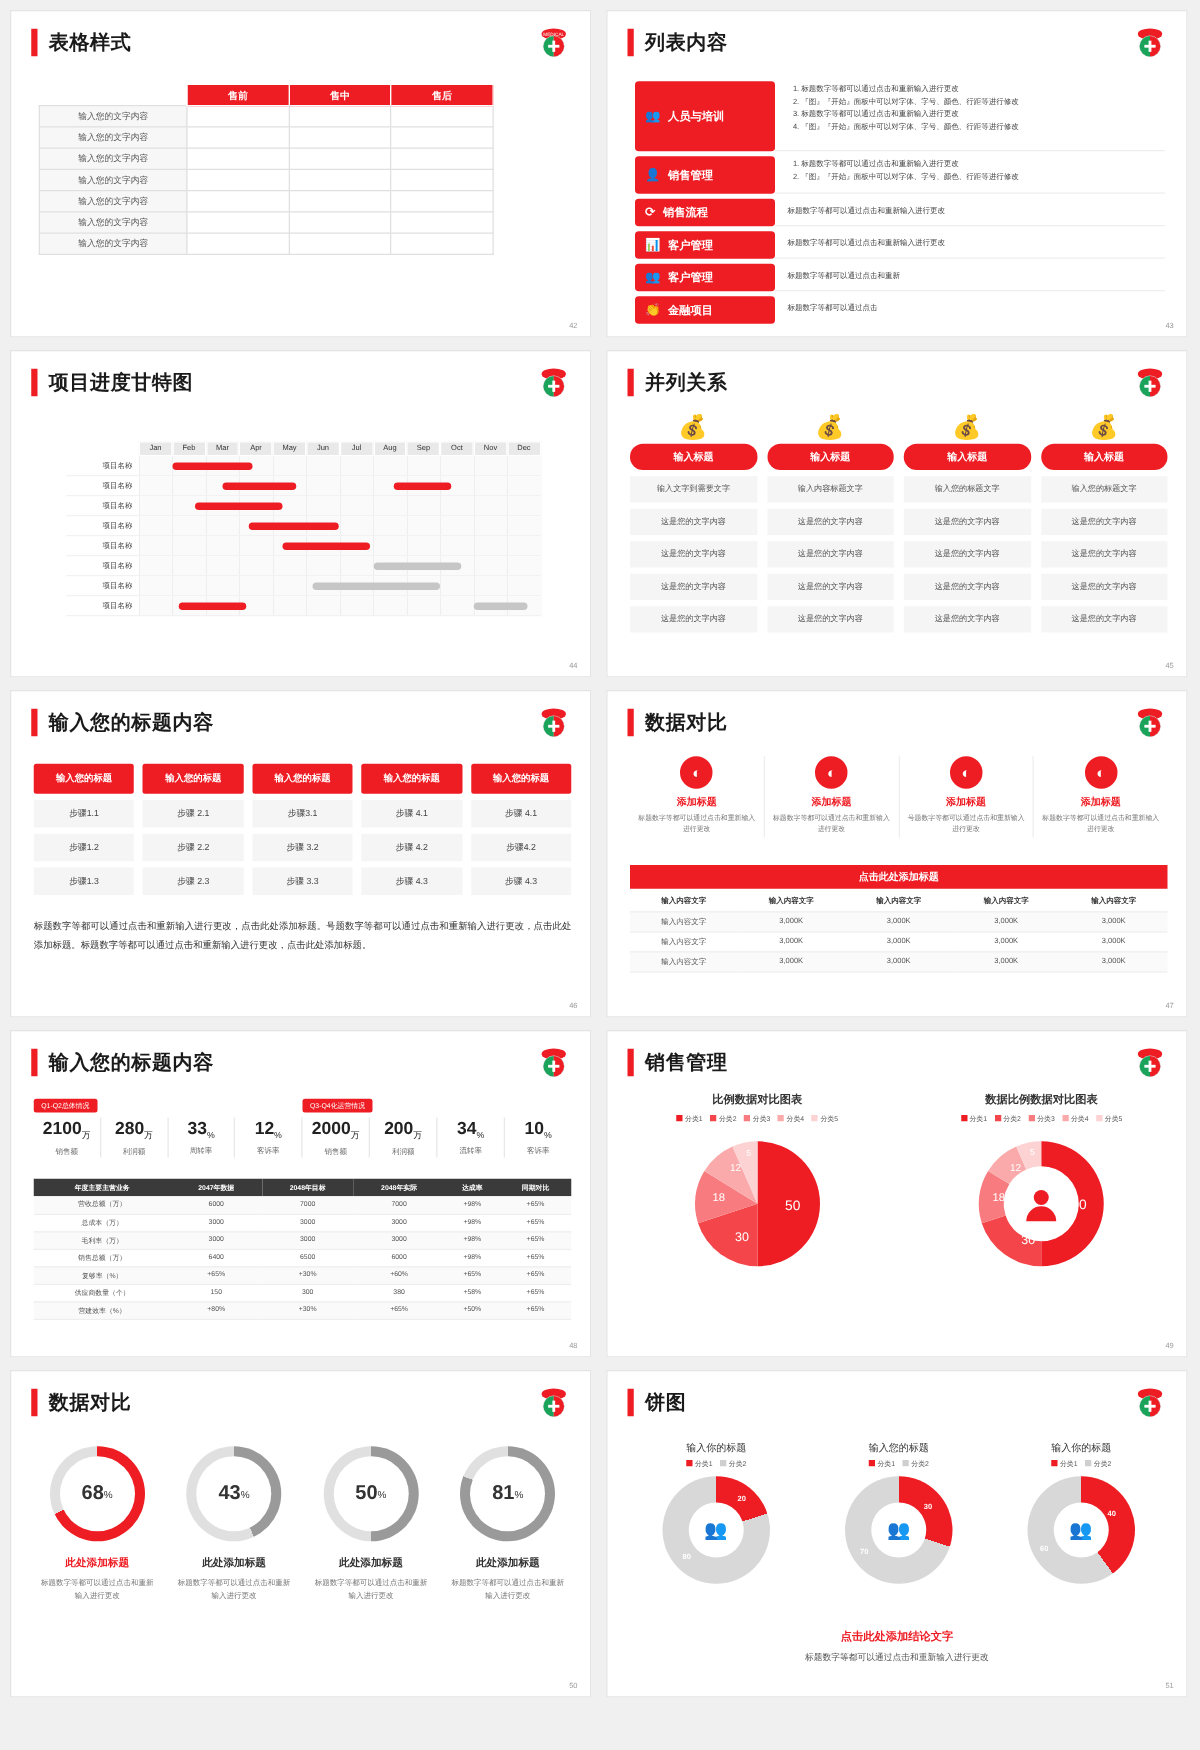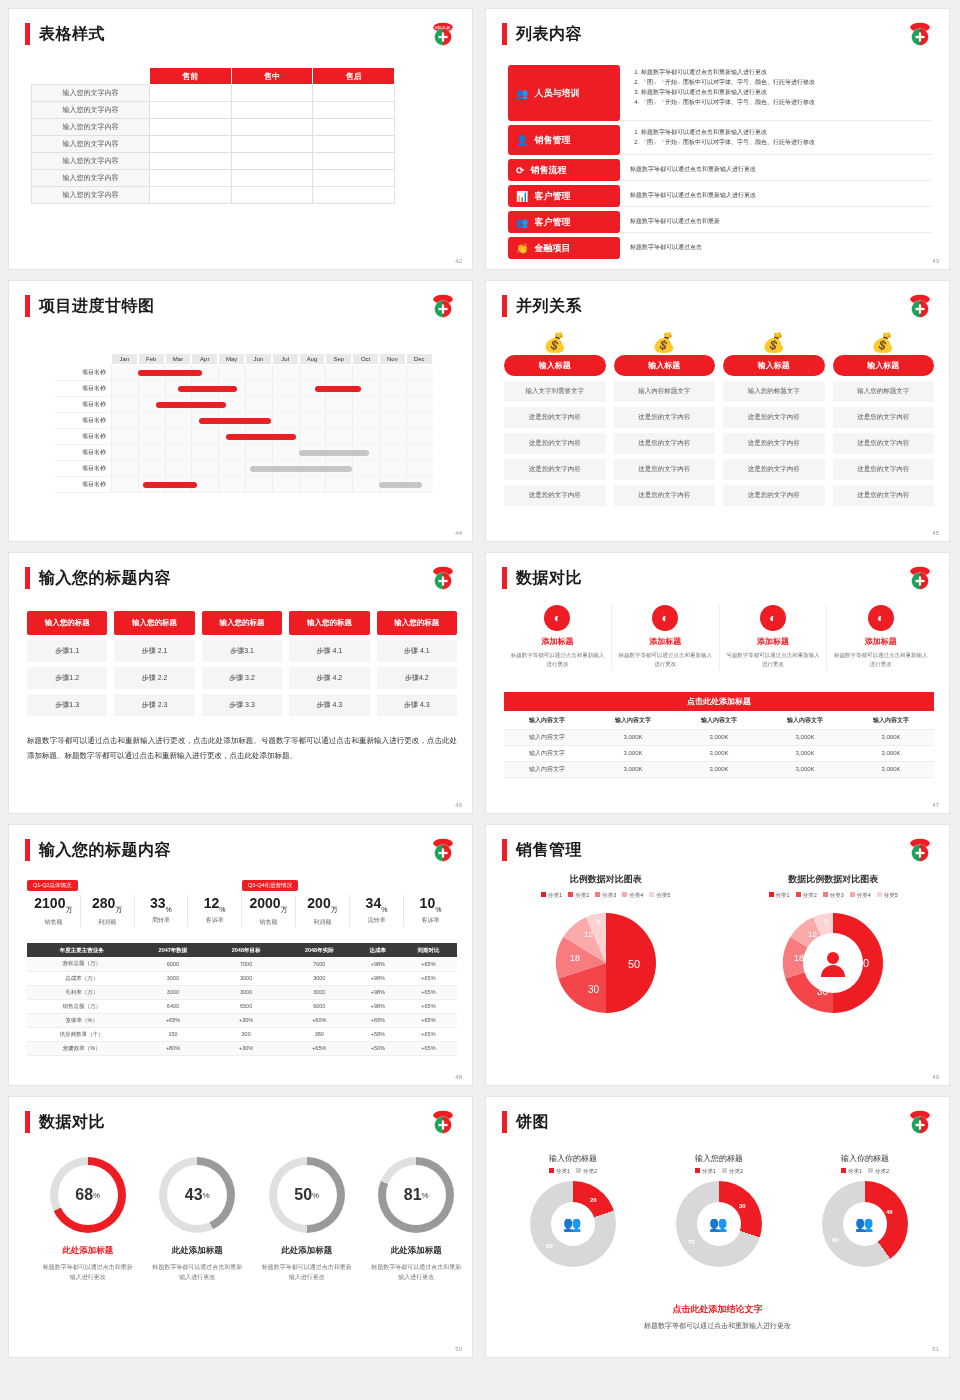--- a/index.html
+++ b/index.html
@@ -109,21 +109,21 @@
   .tbl48 { position:absolute; left:18px; top:118px; width:430px; border-collapse:collapse;}
   .tbl48 th { background:#3a3a3a; color:#fff; font-size:5.5px; height:14px; font-weight:bold;}
   .tbl48 td { font-size:5.5px; color:#555; text-align:center; height:14px; border-bottom:1px solid #eee;}
   .tbl48 tr:nth-child(even) td { background:#fafafa;}
   
   .ch49 { position:absolute; top:48px; width:50%; text-align:center;}
   .ch49 h4 { margin:0 0 6px; font-size:9px; color:#333; font-weight:bold;text-align:center;}
   .leg { display:flex; justify-content:center; gap:6px; font-size:5.5px; color:#555; margin-bottom:6px;}
   .leg span i { display:inline-block; width:5px;height:5px; margin-right:2px;}
   
-  .d50 { position:absolute; left:24px; top:60px; width:438px; display:flex;}
+  .d50 { position:absolute; left:14px; top:60px; width:438px; display:flex;}
   .d50c { flex:1; text-align:center;}
   .d50ring { width:76px;height:76px;margin:0 auto; border-radius:50%; display:flex;align-items:center;justify-content:center;}
   .d50inner { width:60px;height:60px;background:#fff;border-radius:50%; display:flex;align-items:center;justify-content:center; font-size:16px; font-weight:bold; color:#333;}
   .d50inner sub{font-size:8px;font-weight:normal;}
   .d50t { font-size:8.5px; font-weight:bold; margin-top:12px;}
   .d50d { font-size:6px; color:#777; line-height:1.7; margin-top:5px; padding:0 8px;}
   
   .p51 { position:absolute; left:14px; top:56px; width:438px; display:flex;}
   .p51c { flex:1; text-align:center;}
   .p51t { font-size:8px; color:#333; margin-bottom:4px;}

